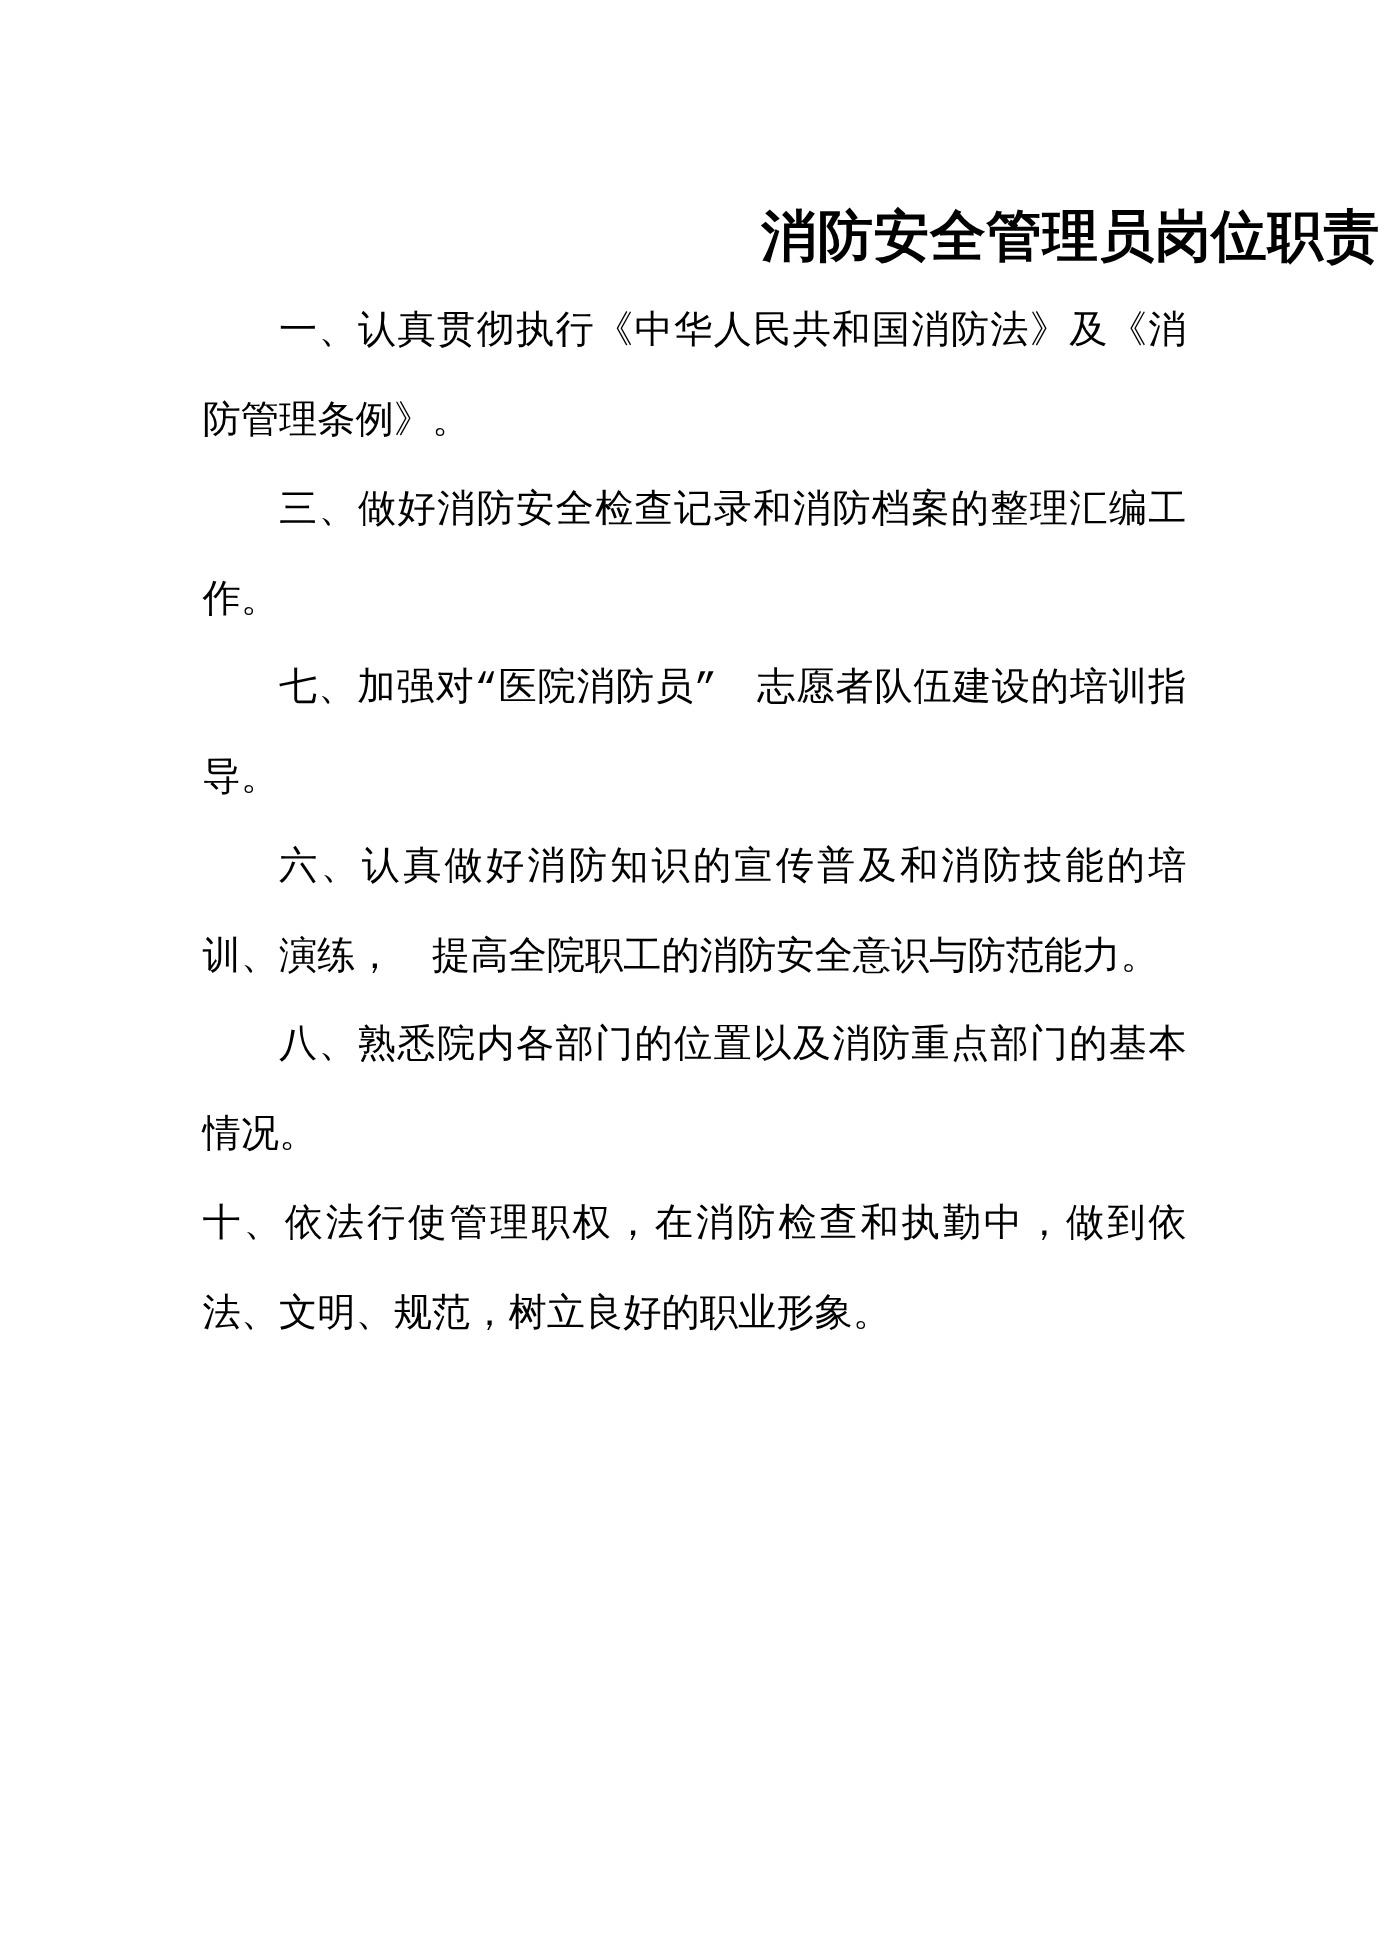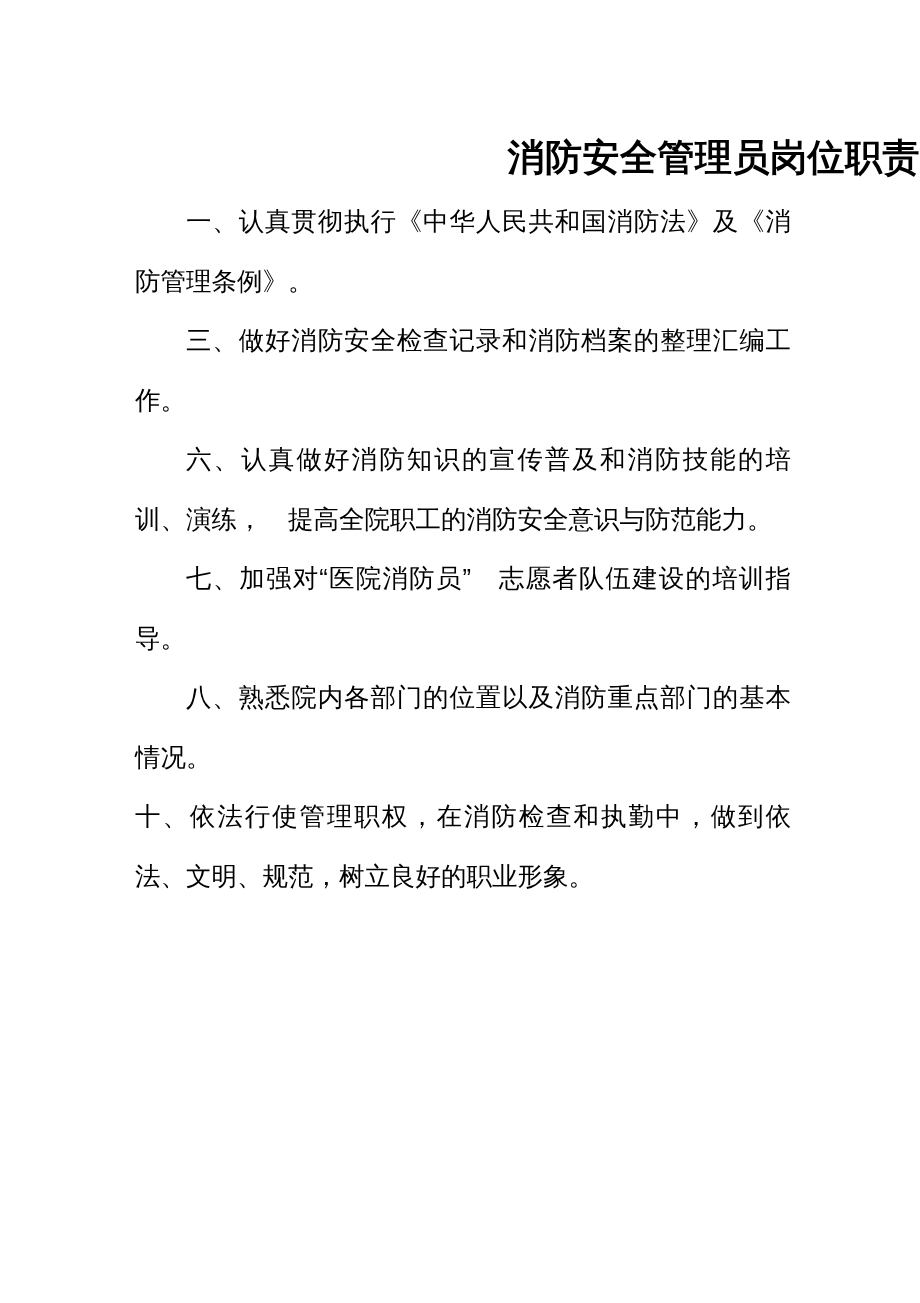--- a/index.html
+++ b/index.html
@@ -48,39 +48,40 @@
   .clause {
     font-size: 25.5px;
     line-height: 59.5px;
     color: #000000;
     text-align: justify;
     text-justify: inter-ideograph;
     letter-spacing: 0px;
     margin: 0;
     word-break: break-all;
     white-space: pre-wrap;
+    font-family: Liberation Mono, monospace;
   }
 
   .clause.indent {
     text-indent: 51px;
   }
 
   .clause.no-indent {
     text-indent: 0;
   }
 </style>
 </head>
 <body>
 
 <div class="page">
 
   <h1 class="doc-title">消防安全管理员岗位职责</h1>
 
   <div class="body-block">
       <p class="clause indent">一、认真贯彻执行《中华人民共和国消防法》及《消防管理条例》。</p>
       <p class="clause indent">三、做好消防安全检查记录和消防档案的整理汇编工作。</p>
+      <p class="clause indent">七、加强对“医院消防员”　志愿者队伍建设的培训指导。</p>
       <p class="clause indent">六、认真做好消防知识的宣传普及和消防技能的培训、演练，　提高全院职工的消防安全意识与防范能力。</p>
-      <p class="clause indent">七、加强对“医院消防员”　志愿者队伍建设的培训指导。</p>
       <p class="clause indent">八、熟悉院内各部门的位置以及消防重点部门的基本情况。</p>
       <p class="clause no-indent">十、依法行使管理职权，在消防检查和执勤中，做到依法、文明、规范，树立良好的职业形象。</p>
     </div>
 
 </div>
 
 </body></html>

